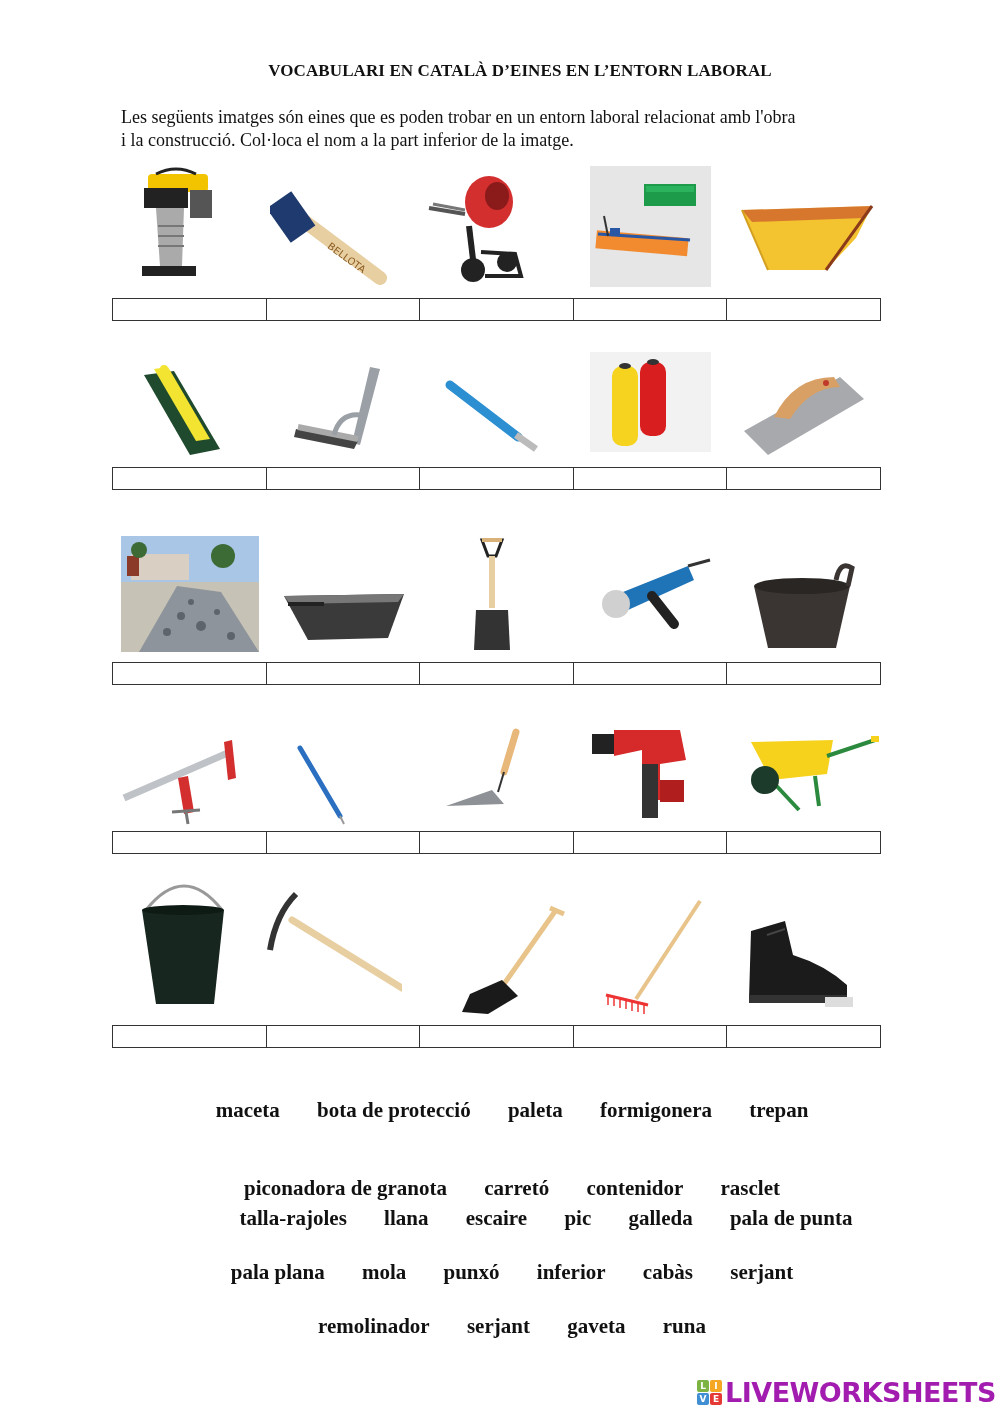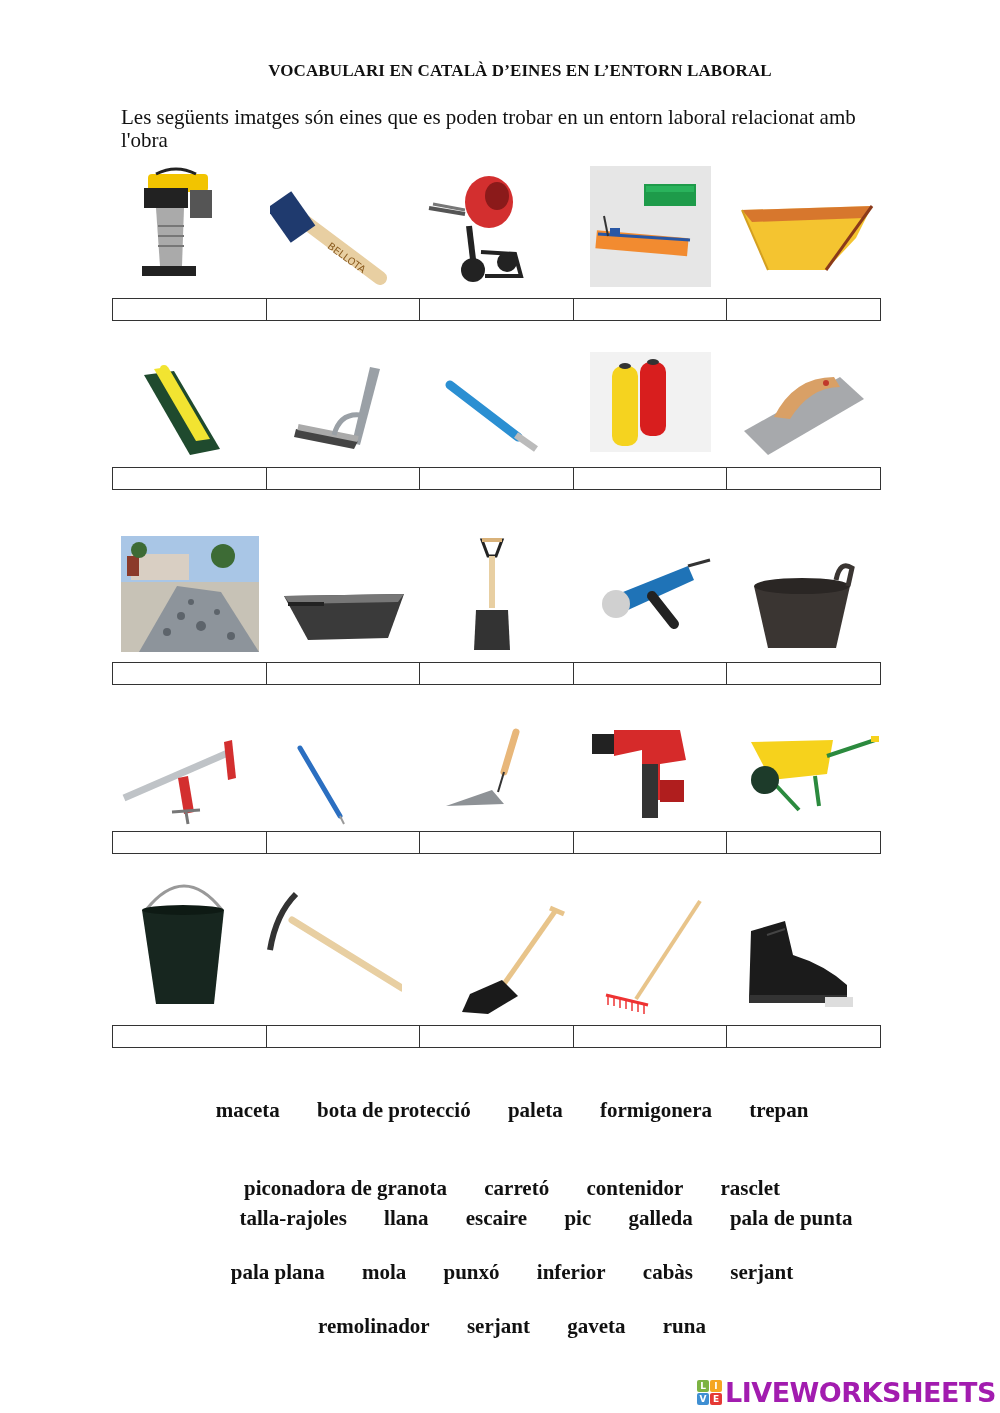--- a/index.html
+++ b/index.html
@@ -1,21 +1,21 @@
 <!DOCTYPE html>
 <html><head>
 <meta charset="utf-8">
 <style>
   html, body { margin: 0; padding: 0; background: #ffffff; }
   body { width: 1000px; height: 1413px; position: relative; overflow: hidden;
          font-family: "Liberation Serif", "DejaVu Serif", serif; color: #111; }
   .title { position: absolute; top: 61px; left: 0; width: 1000px; text-align: center;
            font-weight: bold; font-size: 17px; letter-spacing: 0.1px; padding-left: 20px; }
   .intro { position: absolute; top: 106px; left: 121px; width: 780px;
-           font-size: 21px; line-height: 23px; }
+           font-size: 18px; line-height: 23px; }
   .intro p { margin: 0; }
   .img { position: absolute; width: 140px; height: 120px; }
   .img svg { width: 100%; height: 100%; display: block; }
   .answer-row { position: absolute; left: 112px; width: 769px; height: 23px;
                 display: flex; border: 1.5px solid #333; box-sizing: border-box; }
   .answer-cell { flex: 1; border-right: 1.5px solid #333; background: #fff; }
   .answer-cell:last-child { border-right: none; }
   .bank { position: absolute; left: 12px; width: 1000px; text-align: center;
           font-weight: bold; font-size: 21px; }
   .bank span { display: inline-block; margin: 0 16px; }
@@ -26,20 +26,21 @@
   .logo-text { font-family: "DejaVu Sans", sans-serif; font-weight: bold; font-size: 27px;
                color: #a21caf; letter-spacing: -0.5px; }
 </style>
 </head>
 <body>
 
 <div class="title">VOCABULARI EN CATALÀ D’EINES EN L’ENTORN LABORAL</div>
 
 <div class="intro">
   <p>Les següents imatges són eines que es poden trobar en un entorn laboral relacionat amb l'obra</p>
+  <p>i la construcció. Col·loca el nom a la part inferior de la imatge.</p>
 </div>
 
 <div class="img" style="left:120px;top:166px;">
   <svg viewBox="0 0 140 120">
       <rect x="28" y="8" width="60" height="18" rx="4" fill="#f2c400"></rect>
       <rect x="24" y="22" width="44" height="20" fill="#222"></rect>
       <path d="M36 8 q20 -10 40 0" stroke="#222" stroke-width="3" fill="none"></path>
       <rect x="70" y="24" width="22" height="28" fill="#555"></rect>
       <path d="M36 42 L64 42 L62 100 L40 100 Z" fill="#aaa"></path>
       <g stroke="#777" stroke-width="2">

